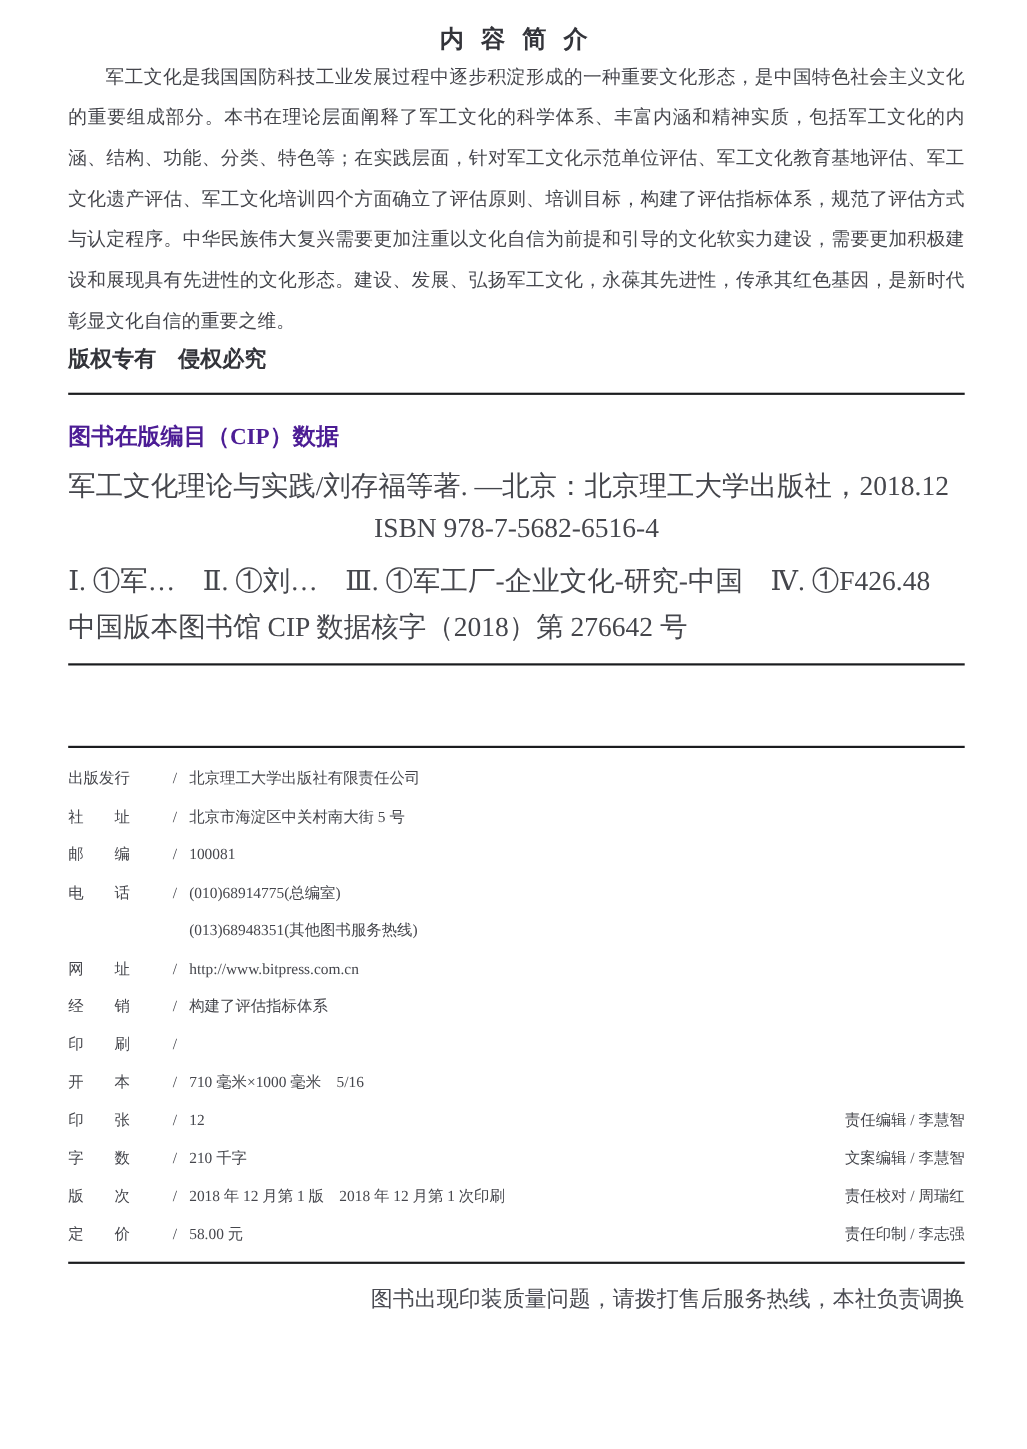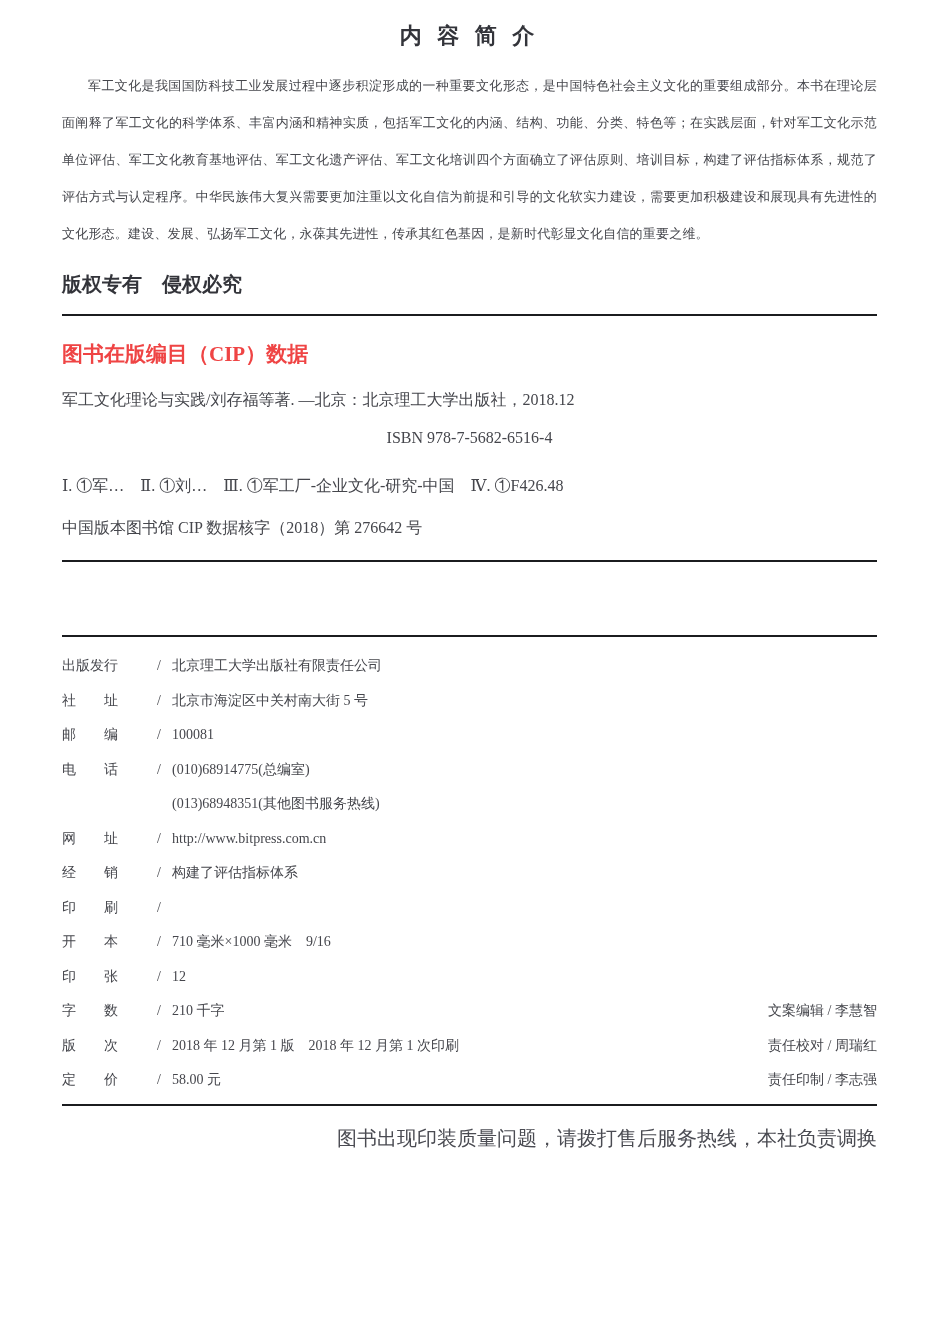--- a/index.html
+++ b/index.html
@@ -24,54 +24,53 @@
   .doc-title {
     margin-top: 21px;
     text-align: center;
     font-size: 22px;
     line-height: 30px;
     font-weight: bold;
     letter-spacing: 5px;
     color: #33343a;
   }
   .intro {
-    margin-top: 16px;
-    font-size: 13px;
+    font-size: 17px;
     line-height: 37px;
     text-align: justify;
     text-indent: 2em;
     color: #45464c;
     letter-spacing: 0.2px;
   }
   .copyright {
-    margin-top: 18px;
+    margin-top: 3px;
     font-size: 20px;
     line-height: 28px;
     font-weight: bold;
     color: #33343a;
   }
   .rule {
     border: 0;
     height: 2px;
     background: #1b1c1f;
     margin: 0;
   }
   .rule-1 { margin-top: 16px; }
   .rule-2 { margin-top: 18px; }
   .rule-3 { margin-top: 73px; }
   .rule-4 { margin-top: 6px; }
   .cip-heading {
     margin-top: 24px;
     font-size: 21px;
     line-height: 28px;
     font-weight: bold;
-    color: #ef4444;
+    color: #4c1d95;
   }
   .cip-line {
-    font-size: 16px;
+    font-size: 25px;
     line-height: 28px;
     color: #45464c;
     white-space: pre-wrap;
   }
   .cip-title-line   { margin-top: 18px; }
   .cip-isbn-line    { margin-top: 10px; text-align: center; }
   .cip-class-line   { margin-top: 20px; }
   .cip-record-line  { margin-top: 14px; }
   .colophon {
     margin-top: 12px;
@@ -190,28 +189,29 @@
     <div class="row">
       <span class="lbl">印　　刷</span>
       <span class="sep">/</span>
       <span class="val"></span>
       <span class="credit"></span>
     </div>
 
     <div class="row">
       <span class="lbl">开　　本</span>
       <span class="sep">/</span>
-      <span class="val">710 毫米×1000 毫米　9/16</span>
+      <span class="val">710 毫米×1000 毫米　5/16</span>
       <span class="credit"></span>
     </div>
 
     <div class="row">
       <span class="lbl">印　　张</span>
       <span class="sep">/</span>
       <span class="val">12</span>
+      <span class="credit">责任编辑 / 李慧智</span>
     </div>
 
     <div class="row">
       <span class="lbl">字　　数</span>
       <span class="sep">/</span>
       <span class="val">210 千字</span>
       <span class="credit">文案编辑 / 李慧智</span>
     </div>
 
     <div class="row">

